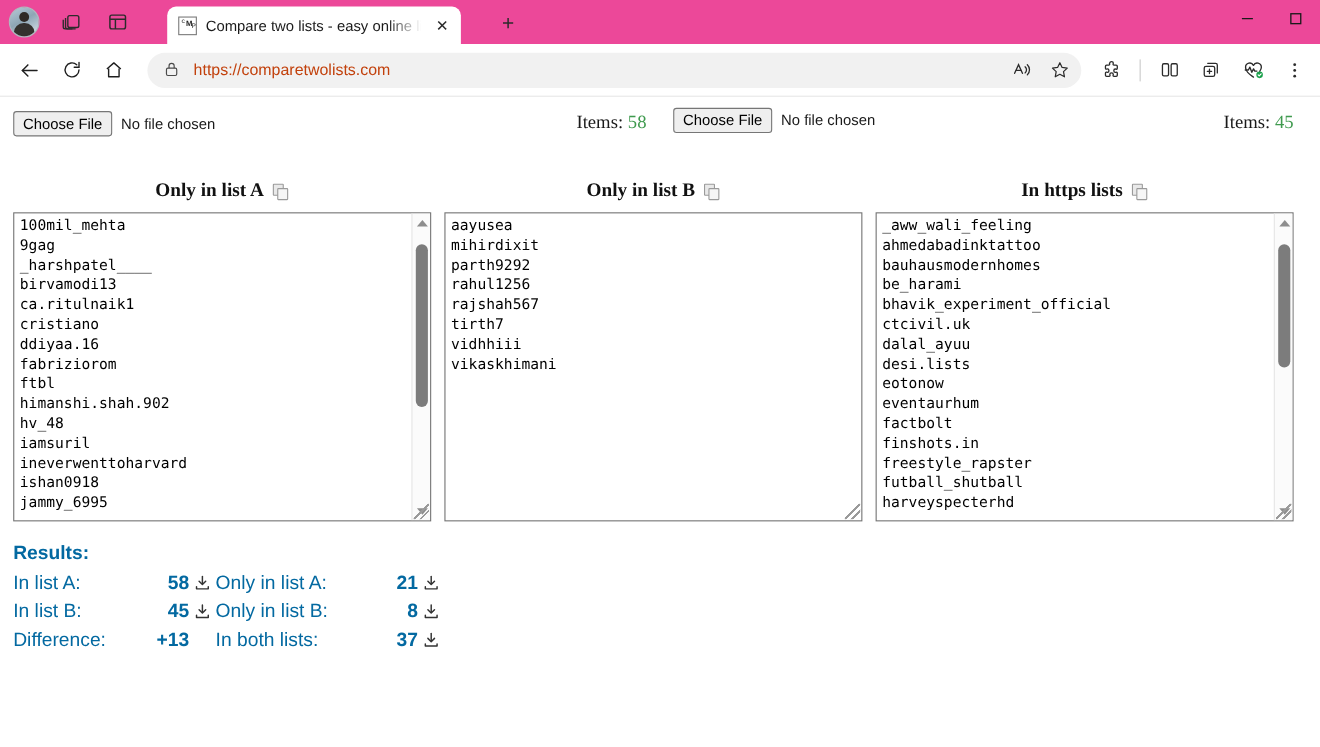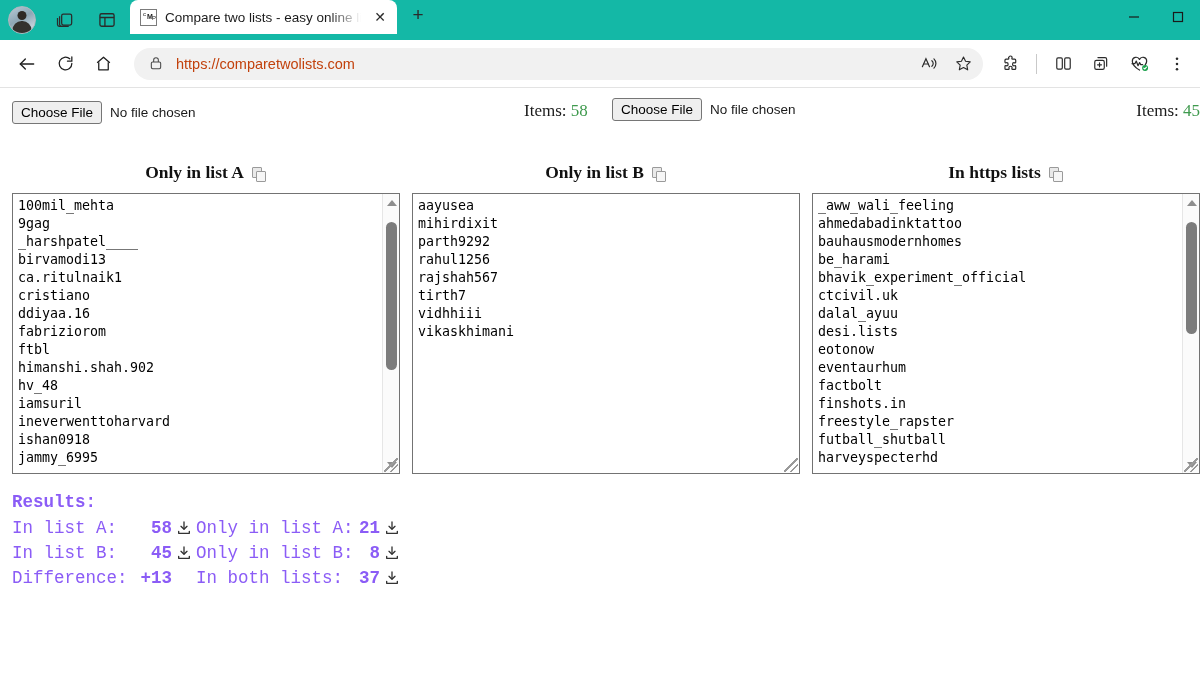--- a/index.html
+++ b/index.html
@@ -7,24 +7,26 @@
     margin: 0; padding: 0;
     width: 1200px; height: 679px;
     overflow: hidden;
     background: #ffffff;
     font-family: "Liberation Serif", "DejaVu Serif", serif;
   }
 
   
   .tabstrip {
     height: 40px;
-    background: #14b8a6;
+    background: #ec4899;
     display: flex;
+    align-items: flex-end;
     position: relative;
     font-family: "Liberation Sans", sans-serif;
+    gap: 22px;
   }
   .chrome-left {
     display: flex; align-items: center; height: 40px;
     padding-left: 8px; gap: 16px;
   }
   .avatar {
     width: 28px; height: 28px; border-radius: 50%;
     background: linear-gradient(150deg,#b8cbd8 0%,#8ea6b5 45%,#dfe8ee 100%);
     position: relative; overflow: hidden;
     border: 1px solid #b0b9bf;
@@ -132,21 +134,21 @@
     width: 32px; height: 30px; border-radius: 15px;
     display: flex; align-items: center; justify-content: center;
     color: #2b2b2b;
   }
   .nav-sep { width: 1px; height: 20px; background: #c9c9c9; margin: 0 5px; }
 
   
   .page {
     height: 590px;
     background: #fff;
-    padding: 10px 0 0 12px;
+    padding: 10px 24px 0 12px;
     position: relative;
     overflow: hidden;
   }
   .row1 {
     display: flex; align-items: center;
     height: 28px;
     position: relative;
   }
   .filebox {
     display: inline-flex; align-items: center;
@@ -277,22 +279,22 @@
     position: absolute; right: 1px; bottom: 1px;
     width: 14px; height: 14px;
     background:
       linear-gradient(135deg, transparent 46%, #9a9a9a 46%, #9a9a9a 54%, transparent 54%),
       linear-gradient(135deg, transparent 68%, #9a9a9a 68%, #9a9a9a 76%, transparent 76%);
   }
 
   
   .results {
     margin-top: 18px;
-    font-family: Liberation Mono, monospace;
-    color: #8b5cf6;
+    font-family: Liberation Sans, sans-serif;
+    color: #0369a1;
   }
   .results-title { font-weight: bold; font-size: 17.5px; margin-bottom: 6px; }
   .res-grid {
     display: grid;
     grid-template-columns: 112px 52px 20px 148px 40px 20px;
     row-gap: 5px;
     align-items: center;
     font-size: 17.5px;
   }
   .res-lab { white-space: nowrap; }

